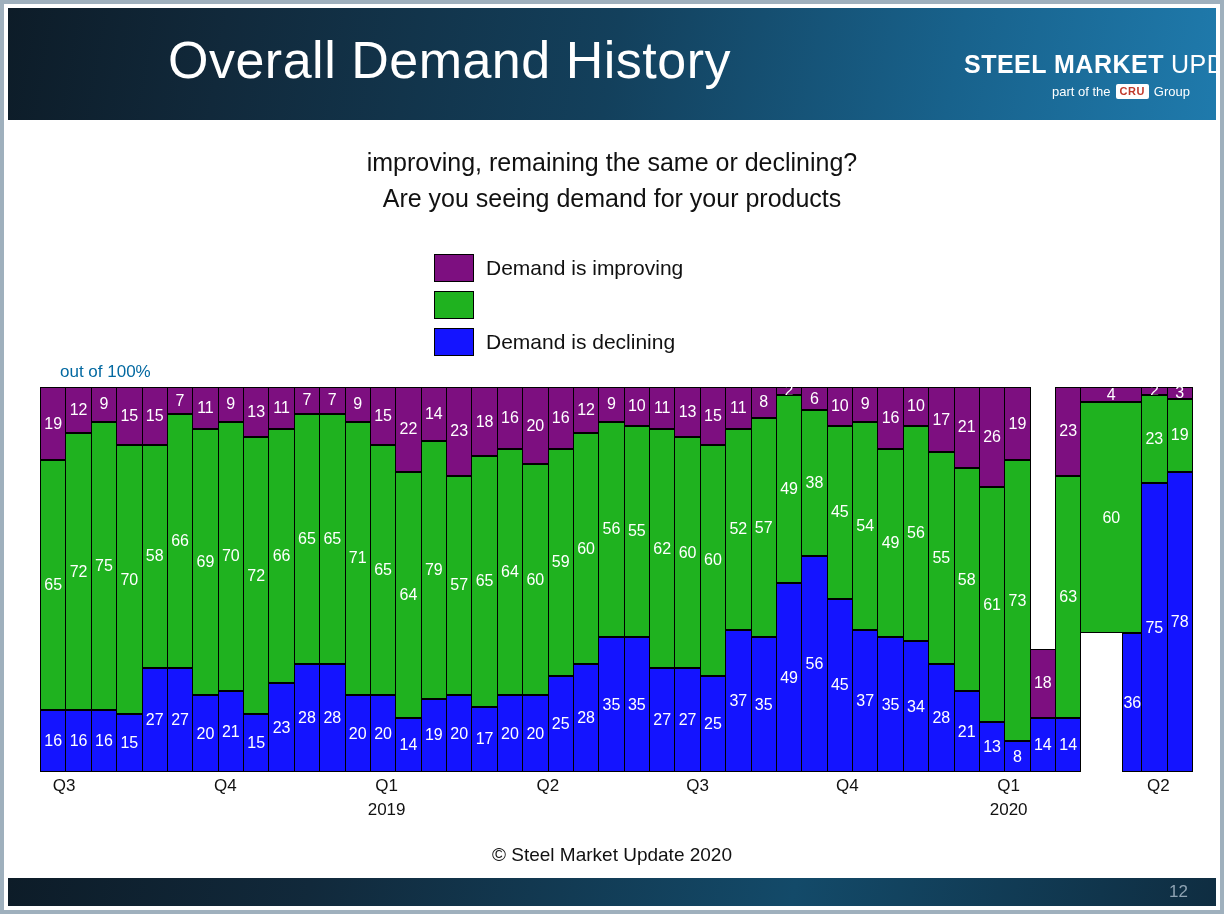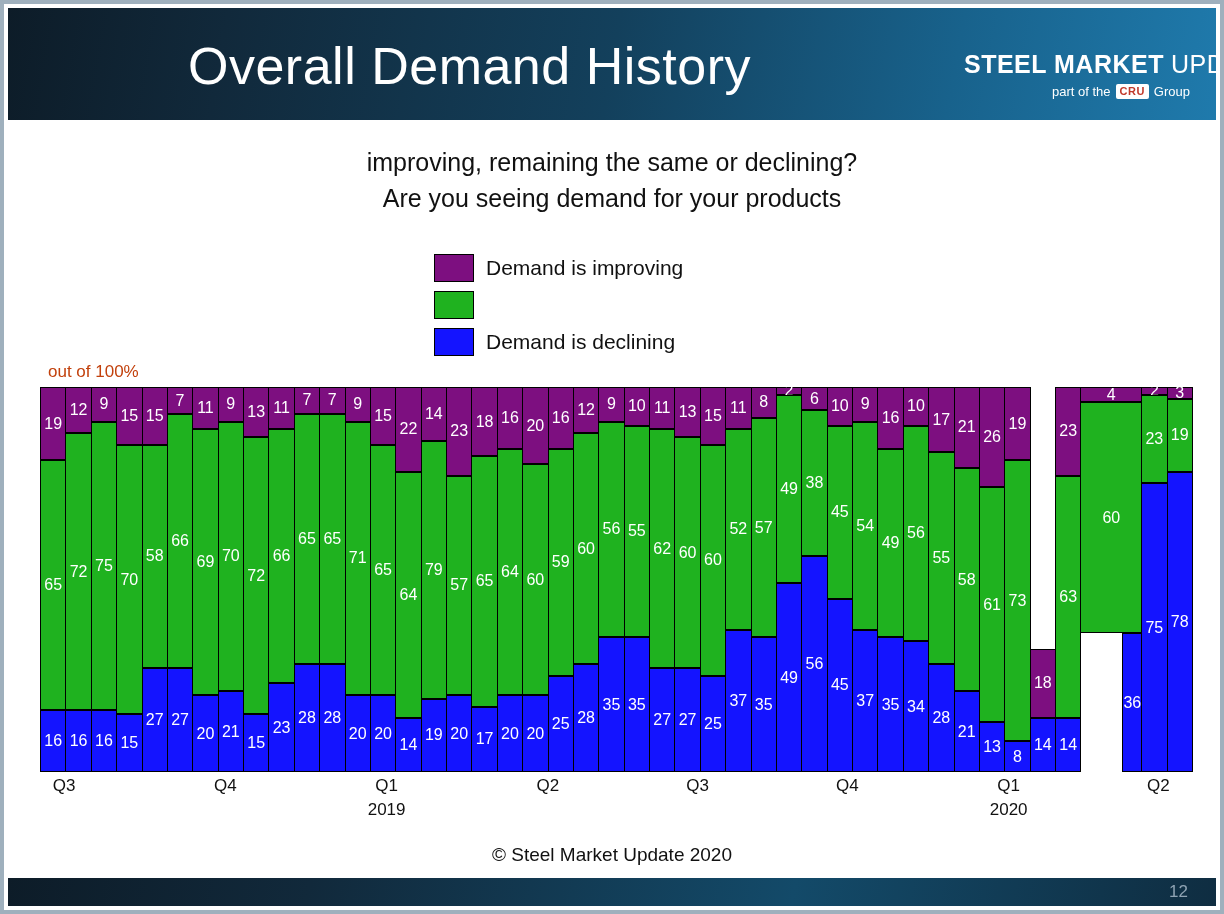--- a/index.html
+++ b/index.html
@@ -16,28 +16,27 @@
     box-sizing:border-box;
     background:#ffffff;
   }
   
   .header{
     position:absolute;left:4px;top:4px;right:4px;height:112px;
     background:linear-gradient(100deg,#0d1c28 0%,#11293b 18%,#13405c 50%,#18628c 78%,#1f7aac 100%);
     overflow:hidden;
   }
   .slide-title{
-    position:absolute;left:160px;top:28px;
+    position:absolute;left:160px;top:22px;
     color:#ffffff;
     font-size:52px;
     font-weight:normal;
     letter-spacing:.5px;
     white-space:nowrap;
     font-family:"Liberation Sans", sans-serif;
-    margin-left:20px;
   }
   .logo{
     position:absolute;right:24px;top:10px;width:280px;height:96px;
   }
   .logo-mark{position:absolute;left:8px;top:2px;width:92px;height:92px;}
   .logo-txt{
     position:absolute;left:52px;top:32px;white-space:nowrap;
     color:#ffffff;font-size:25px;
   }
   .logo-txt .b{font-weight:bold;letter-spacing:.5px;}
@@ -59,21 +58,21 @@
   .legend{
     position:absolute;left:430px;top:245px;
   }
   .legend-row{display:flex;align-items:center;height:37px;}
   .legend-swatch{
     width:40px;height:28px;border:1px solid #000;box-sizing:border-box;margin-right:12px;flex:none;
   }
   .legend-label{font-size:21px;color:#111111;white-space:nowrap;}
   
   .axis-note{
-    position:absolute;left:44px;top:358px;font-size:17px;color:#c2410c;
+    position:absolute;left:56px;top:358px;font-size:17px;color:#0369a1;
   }
   .plot{
     position:absolute;left:37px;top:383px;width:1152px;height:385px;
     display:flex;align-items:flex-end;
   }
   .bar{
     flex:1 1 0;height:100%;
     display:flex;flex-direction:column;justify-content:flex-end;
     box-sizing:border-box;
     position:relative;

